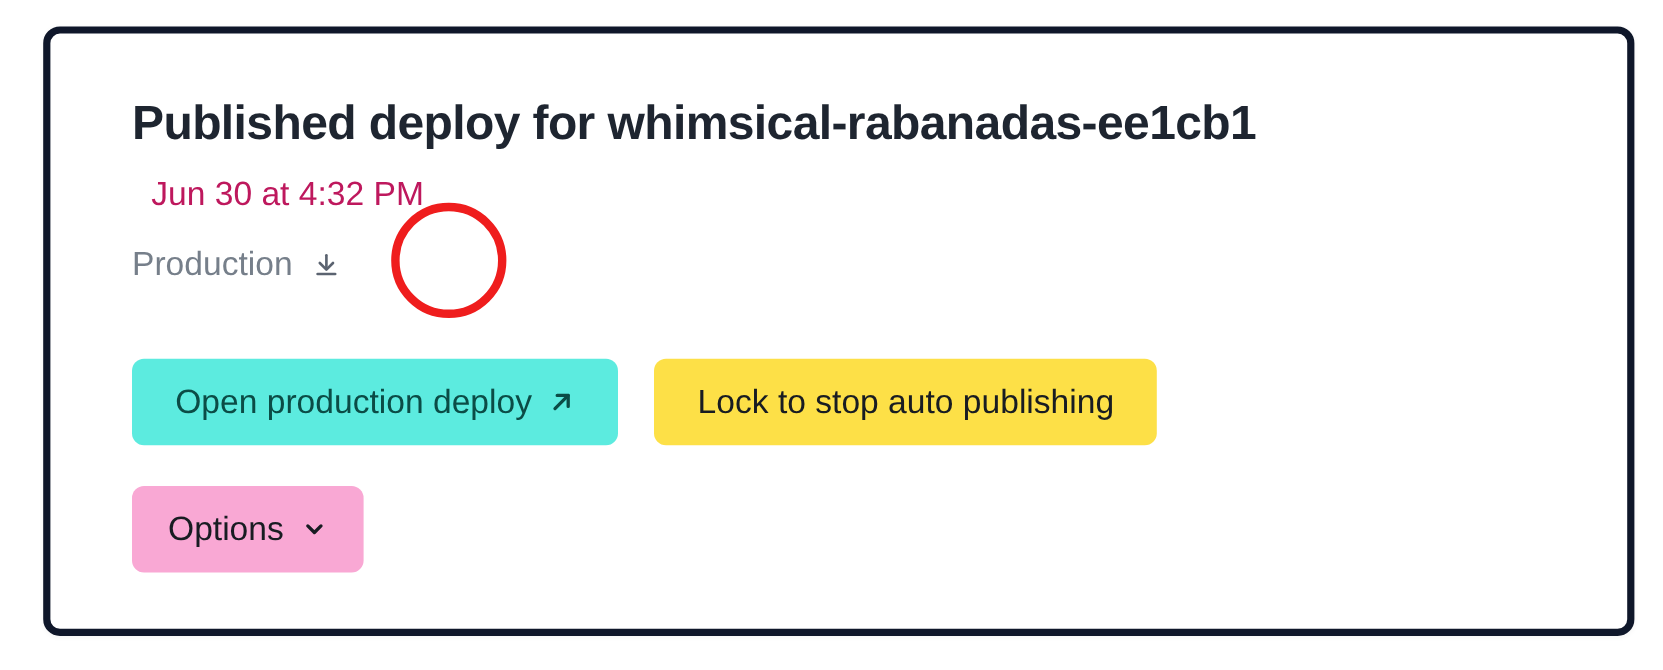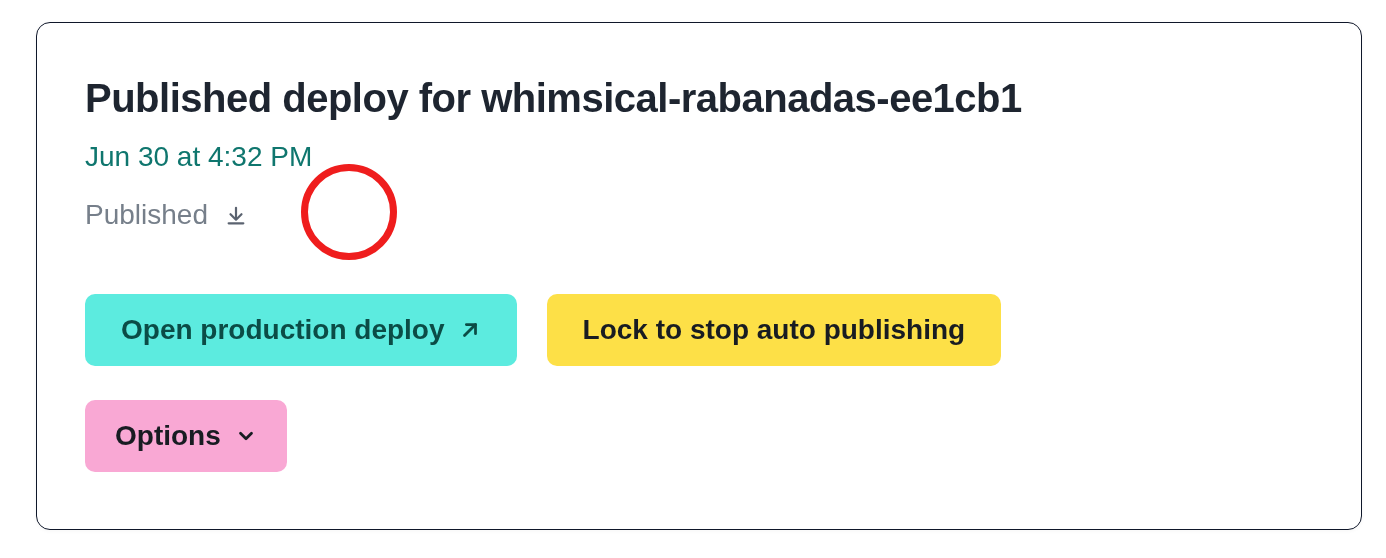--- a/index.html
+++ b/index.html
@@ -11,38 +11,38 @@
     font-family: -apple-system, BlinkMacSystemFont, "Segoe UI", Helvetica, Arial, sans-serif;
     background: #fff;
   }
   .card {
     position: absolute;
     left: 36px;
     top: 22px;
     width: 1326px;
     height: 508px;
     background: #ffffff;
-    border: 1px solid #0f172a;
+    border: 6px solid #0f172a;
     border-radius: 14px;
     box-shadow: 0 1px 4px rgba(0,0,0,0.04);
-    padding: 52px 46px 40px 48px;
+    padding: 52px 46px 40px 68px;
   }
   .title {
     font-size: 40px;
     font-weight: 800;
     color: #1e2530;
     letter-spacing: -0.5px;
     margin: 0 0 18px 0;
     line-height: 1.15;
   }
   .timestamp {
     font-size: 28px;
     font-weight: 400;
-    color: #0f766e;
-    margin: 0 0 22px 0;
+    color: #be185d;
+    margin: 0 0 22px 16px;
     line-height: 1.3;
   }
   .env-row {
     display: flex;
     align-items: center;
     gap: 14px;
     margin-bottom: 60px;
     position: relative;
   }
   .env-label {
@@ -81,21 +81,21 @@
     flex-wrap: wrap;
   }
   .btn {
     display: inline-flex;
     align-items: center;
     gap: 14px;
     padding: 0 36px;
     height: 72px;
     border-radius: 10px;
     font-size: 28px;
-    font-weight: 700;
+    font-weight: 400;
     cursor: pointer;
     border: none;
     text-decoration: none;
     line-height: 1;
   }
   .btn-primary {
     background: #5cebdf;
     color: #0b4c46;
   }
   .btn-secondary {
@@ -115,21 +115,21 @@
 </head>
 <body>
 
 <div class="card">
 
   <h1 class="title">Published deploy for whimsical-rabanadas-ee1cb1</h1>
 
   <div class="timestamp">Jun 30 at 4:32 PM</div>
 
   <div class="env-row">
-    <span class="env-label">Published</span>
+    <span class="env-label">Production</span>
     <span class="download-icon">
       <svg viewBox="0 0 24 24" fill="none" stroke="currentColor" stroke-width="2.4" stroke-linecap="round" stroke-linejoin="round">
         <line x1="12" y1="3" x2="12" y2="15"></line>
         <polyline points="6 10 12 16 18 10"></polyline>
         <line x1="4" y1="20" x2="20" y2="20"></line>
       </svg>
     </span>
     <span class="annotation-circle"></span>
   </div>
 

